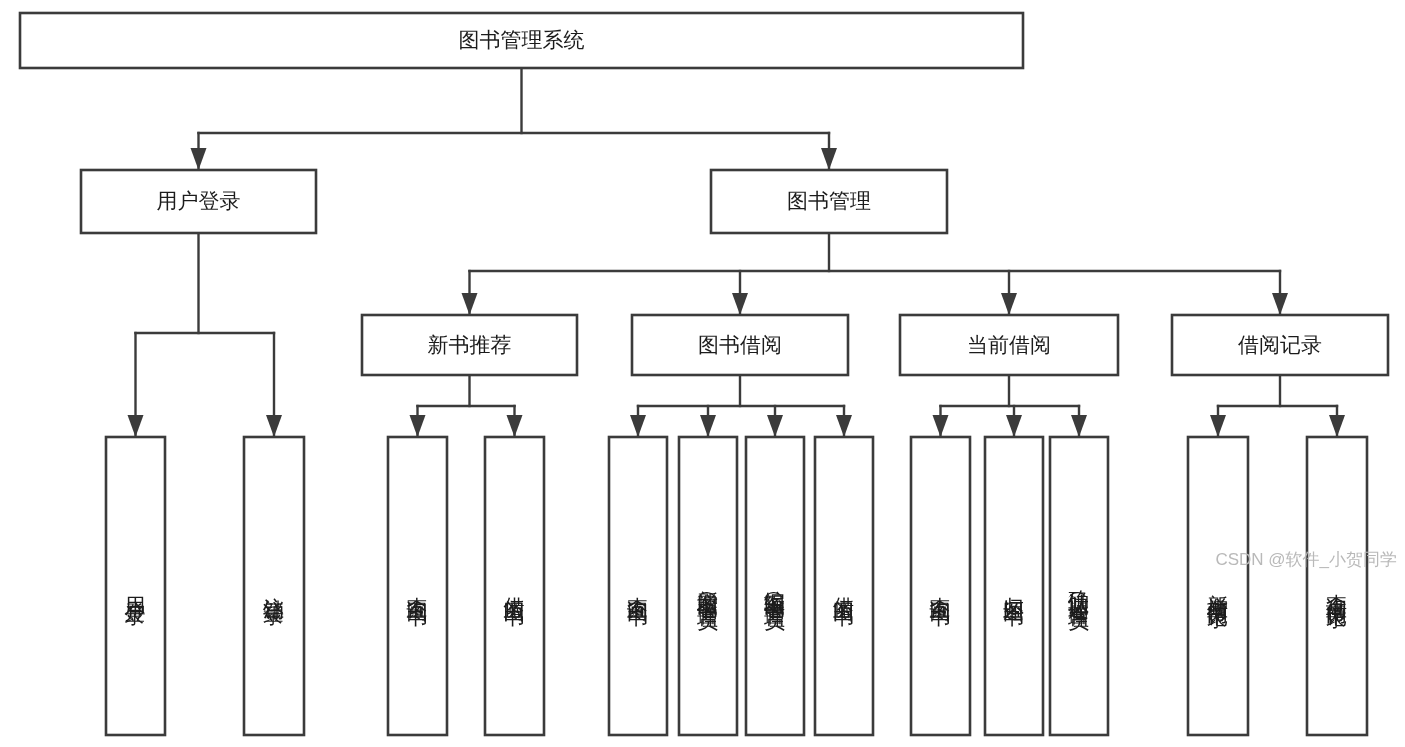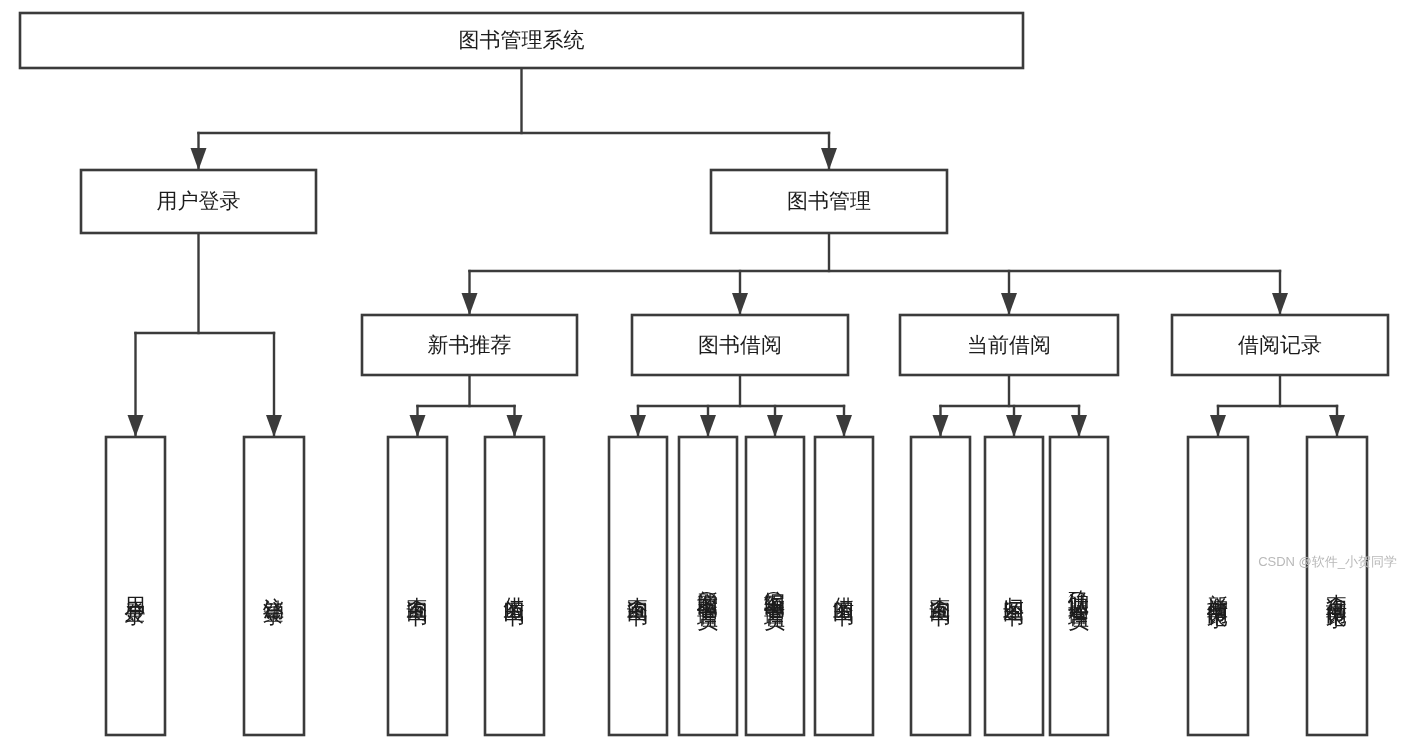--- a/index.html
+++ b/index.html
@@ -59,21 +59,21 @@
     letter-spacing: 3px;
     white-space: nowrap;
     text-align: center;
     pointer-events: none;
   }
   .watermark {
     position: absolute;
     right: 8px;
     bottom: 4px;
     font-family: "Liberation Sans", "DejaVu Sans", sans-serif;
-    font-size: 13px;
+    font-size: 17px;
     color: #b9b9b9;
     white-space: nowrap;
   }
 </style>
 </head>
 <body>
 
 <div id="diagram-root">
 
   <svg class="diagram-svg" viewBox="0 0 1405 747">

